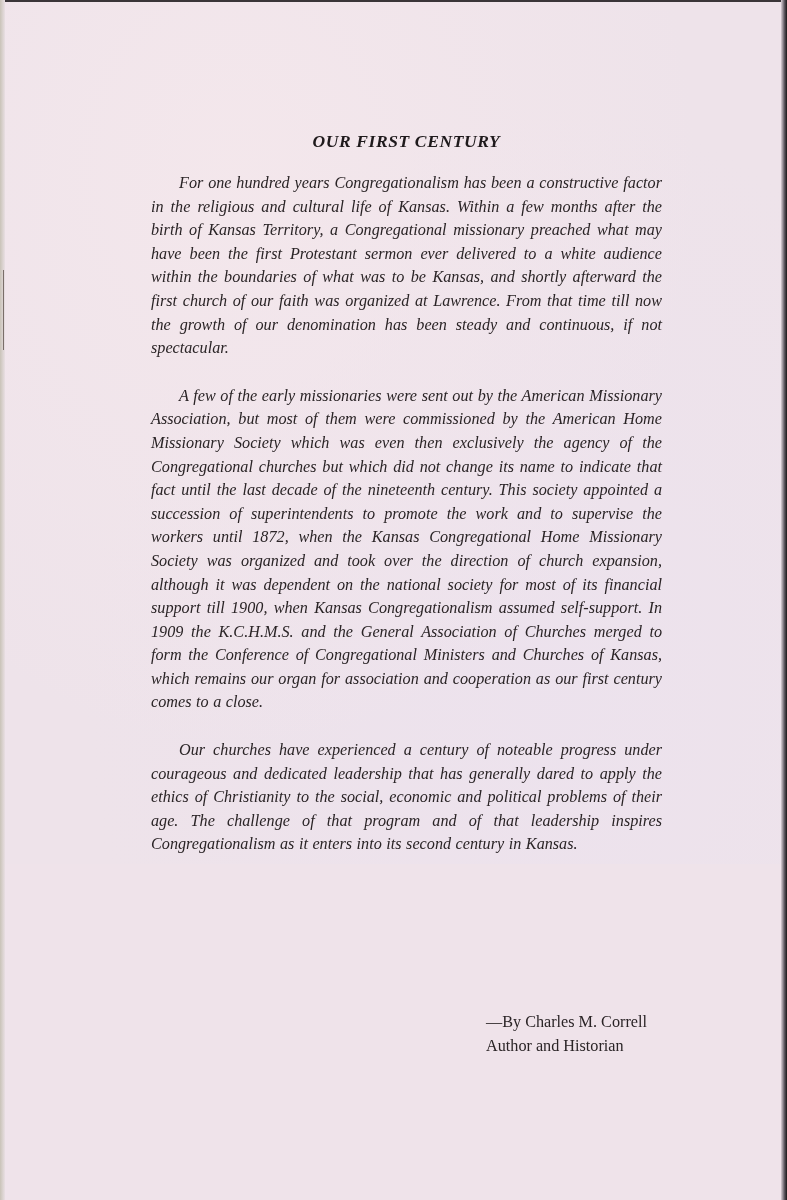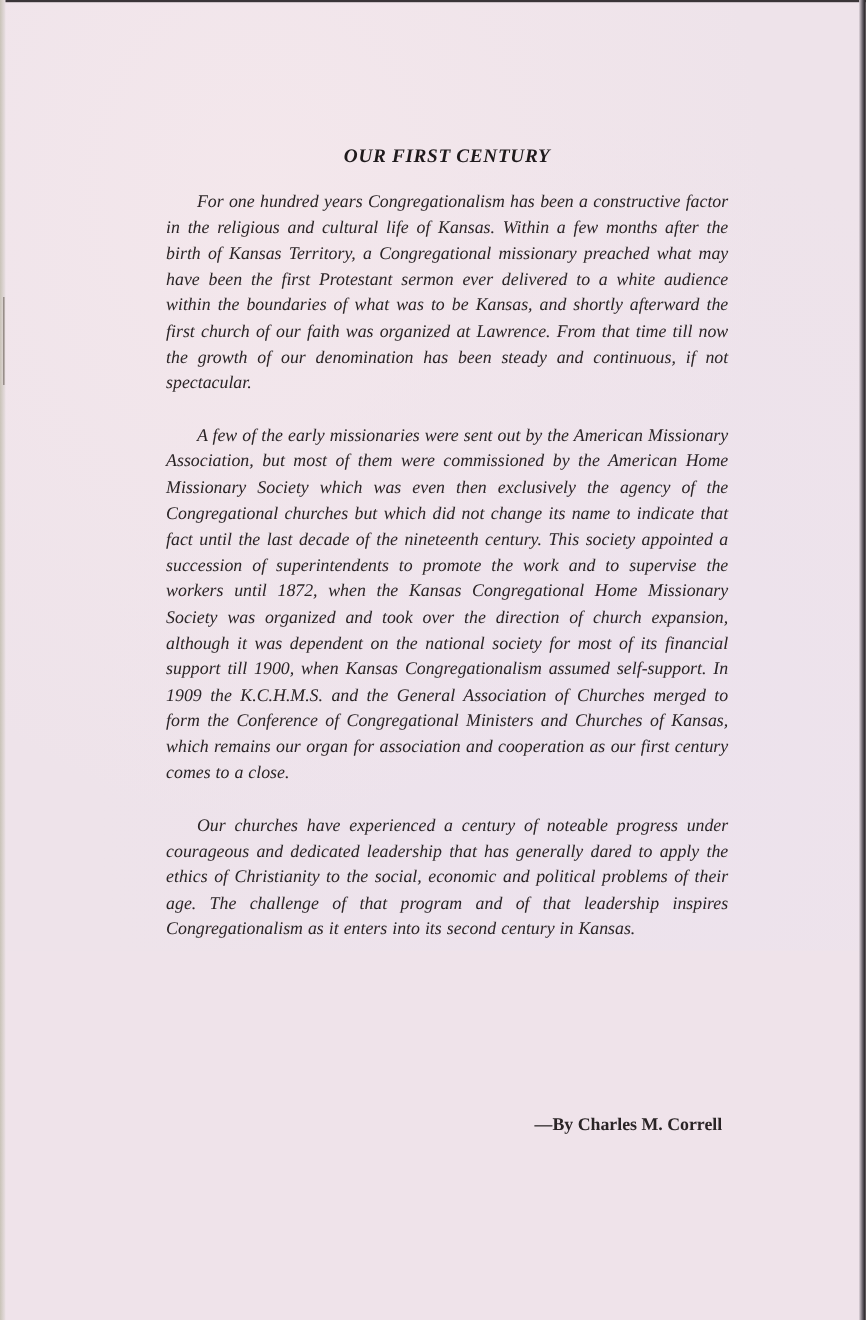--- a/index.html
+++ b/index.html
@@ -75,21 +75,20 @@
       word-spacing: 0.5px;
       font-style: italic;
     }
     .signature {
       position: absolute;
       left: 486px;
       top: 1011px;
       font-size: 16.2px;
       line-height: 23.6px;
       text-align: left;
-      font-weight: bold;
     }
     .signature .line2 {
       padding-left: 0px;
     }
   </style>
 </head>
 <body>
 
 <div class="page">
   <div class="top-edge"></div>
@@ -99,14 +98,15 @@
 
   <div class="content">
     <h1 class="title">OUR FIRST CENTURY</h1>
     <p class="para">For one hundred years Congregationalism has been a constructive factor in the religious and cultural life of Kansas. Within a few months after the birth of Kansas Territory, a Congregational missionary preached what may have been the first Protestant sermon ever delivered to a white audience within the boundaries of what was to be Kansas, and shortly afterward the first church of our faith was organized at Lawrence. From that time till now the growth of our denomination has been steady and continuous, if not spectacular.</p>
     <p class="para">A few of the early missionaries were sent out by the American Missionary Association, but most of them were commissioned by the American Home Missionary Society which was even then exclusively the agency of the Congregational churches but which did not change its name to indicate that fact until the last decade of the nineteenth century. This society appointed a succession of superintendents to promote the work and to supervise the workers until 1872, when the Kansas Congregational Home Missionary Society was organized and took over the direction of church expansion, although it was dependent on the national society for most of its financial support till 1900, when Kansas Congregationalism assumed self-support. In 1909 the K.C.H.M.S. and the General Association of Churches merged to form the Conference of Congregational Ministers and Churches of Kansas, which remains our organ for association and cooperation as our first century comes to a close.</p>
     <p class="para">Our churches have experienced a century of noteable progress under courageous and dedicated leadership that has generally dared to apply the ethics of Christianity to the social, economic and political problems of their age. The challenge of that program and of that leadership inspires Congregationalism as it enters into its second century in Kansas.</p>
   </div>
 
   <div class="signature">
     <div class="line1">—By Charles M. Correll</div>
+    <div class="line2">Author and Historian</div>
   </div>
 </div>
 
 </body></html>

